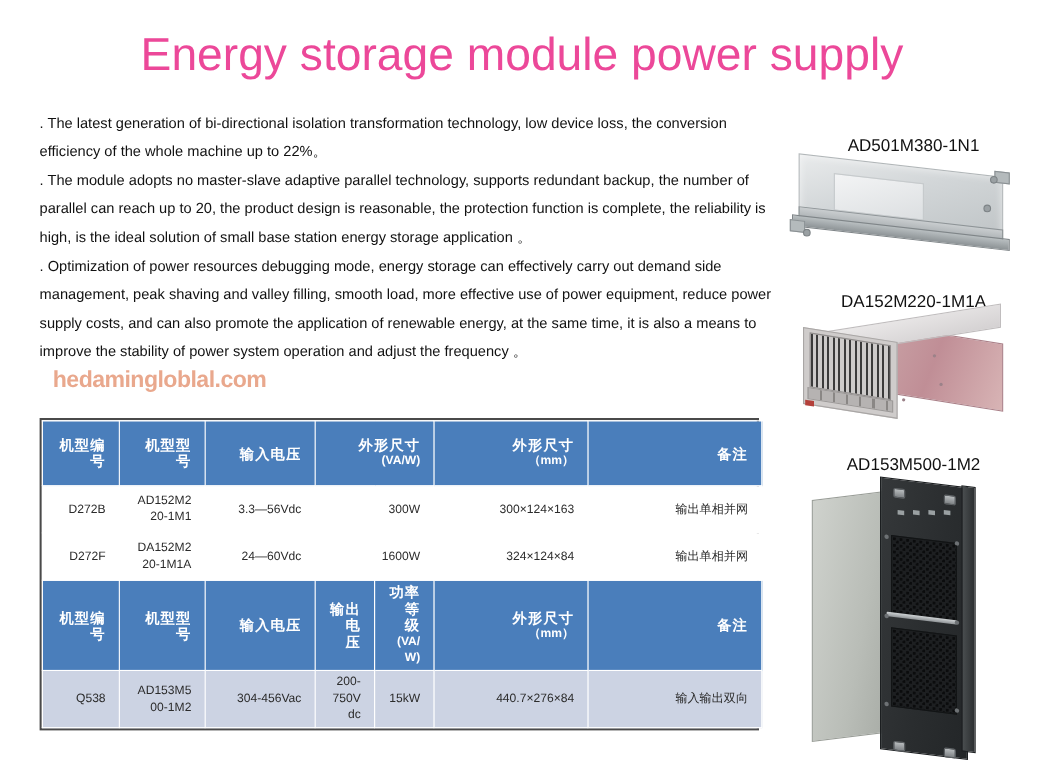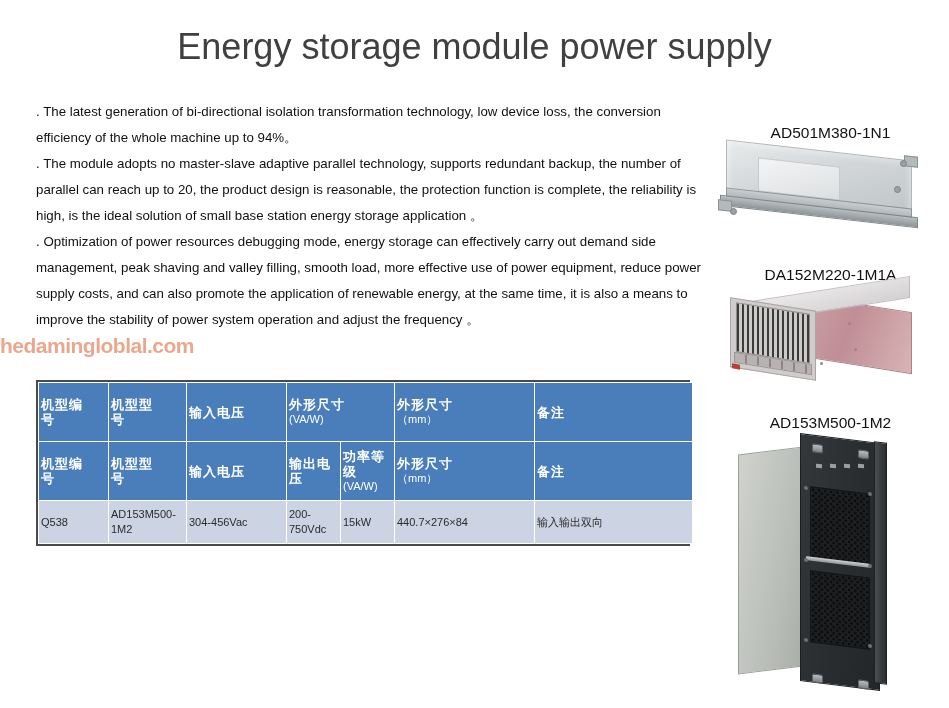--- a/index.html
+++ b/index.html
@@ -16,24 +16,24 @@
     color: #000000;
   }
 
   
   .page-title {
     position: absolute;
     left: 0;
     top: 26px;
     width: 949px;
     text-align: center;
-    font-size: 36px;
+    font-size: 42px;
     font-weight: 400;
     letter-spacing: 0px;
-    color: #404040;
+    color: #ec4899;
     font-family: "Liberation Sans", sans-serif;
     white-space: nowrap;
   }
 
   
   .body-copy {
     position: absolute;
     left: 36px;
     top: 99px;
     width: 672px;
@@ -53,62 +53,63 @@
     left: 0px;
     top: 334px;
     font-size: 21px;
     font-weight: 700;
     color: #e8a184;
     opacity: 0.92;
     letter-spacing: -0.5px;
     font-family: "Liberation Sans", sans-serif;
     white-space: nowrap;
     pointer-events: none;
+    padding-left: 48px;
   }
 
   
   .spec-table-wrap {
     position: absolute;
     left: 36px;
     top: 380px;
     width: 654px;
     border: 2px solid #4a4a4a;
     background: #ffffff;
     box-sizing: border-box;
   }
   table.spec-table {
     border-collapse: collapse;
     width: 100%;
     table-layout: fixed;
   }
   table.spec-table td, table.spec-table th {
     border: 1px solid #ffffff;
-    padding: 3px 2px;
-    text-align: left;
+    padding: 3px 12px;
+    text-align: right;
     vertical-align: middle;
     font-size: 11px;
     font-family: "Liberation Sans", sans-serif;
     word-wrap: break-word;
     overflow-wrap: break-word;
     line-height: 15px;
   }
   table.spec-table th {
     background: #4a7ebb;
     color: #ffffff;
     font-weight: 700;
     font-size: 13px;
     height: 52px;
     border: 1px solid #ffffff;
     letter-spacing: 1px;
   }
   table.spec-table th .sub {
     display: block;
     font-size: 11px;
     letter-spacing: 0;
-    font-weight: 400;
+    font-weight: 700;
   }
   tr.row-alt td {
     background: #ccd3e3;
     color: #2b2b2b;
   }
   tr.row-plain td {
     background: #ffffff;
     color: #2b2b2b;
   }
   td.cell {
@@ -340,21 +341,21 @@
     background: #6d7174;
     transform: skewY(7deg);
   }
 </style>
 </head>
 <body>
 
 <div class="page-title">Energy storage module power supply</div>
 
 <div class="body-copy">
-  <p class="body-para">. The latest generation of bi-directional isolation transformation technology, low device loss, the conversion efficiency of the whole machine up to 94%。</p>
+  <p class="body-para">. The latest generation of bi-directional isolation transformation technology, low device loss, the conversion efficiency of the whole machine up to 22%。</p>
   <p class="body-para">. The module adopts no master-slave adaptive parallel technology, supports redundant backup, the number of parallel can reach up to 20, the product design is reasonable, the protection function is complete, the reliability is high, is the ideal solution of small base station energy storage application 。</p>
   <p class="body-para">. Optimization of power resources debugging mode, energy storage can effectively carry out demand side management, peak shaving and valley filling, smooth load, more effective use of power equipment, reduce power supply costs, and can also promote the application of renewable energy, at the same time, it is also a means to improve the stability of power system operation and adjust the frequency 。</p>
 </div>
 
 <div class="watermark">hedamingloblal.com</div>
 
 <div class="spec-table-wrap">
   <table class="spec-table">
     <colgroup>
       <col style="width:70px">
@@ -385,20 +386,36 @@
       </th>
       <th>
         <span>外形尺寸</span>
         <span class="sub">（mm）</span>
       </th>
       <th>
         <span>备注</span>
       </th>
     </tr>
 
+    <tr class="row-plain">
+      <td class="cell">D272B</td>
+      <td class="cell">AD152M220-1M1</td>
+      <td class="cell">3.3—56Vdc</td>
+      <td class="cell" colspan="2">300W</td>
+      <td class="cell">300×124×163</td>
+      <td class="cell">输出单相并网</td>
+    </tr>
+    <tr class="row-plain">
+      <td class="cell">D272F</td>
+      <td class="cell">DA152M220-1M1A</td>
+      <td class="cell">24—60Vdc</td>
+      <td class="cell" colspan="2">1600W</td>
+      <td class="cell">324×124×84</td>
+      <td class="cell">输出单相并网</td>
+    </tr>
 
     <tr>
       <th>
         <span>机型编</span><br>
         <span>号</span>
       </th>
       <th>
         <span>机型型</span><br>
         <span>号</span>
       </th>

